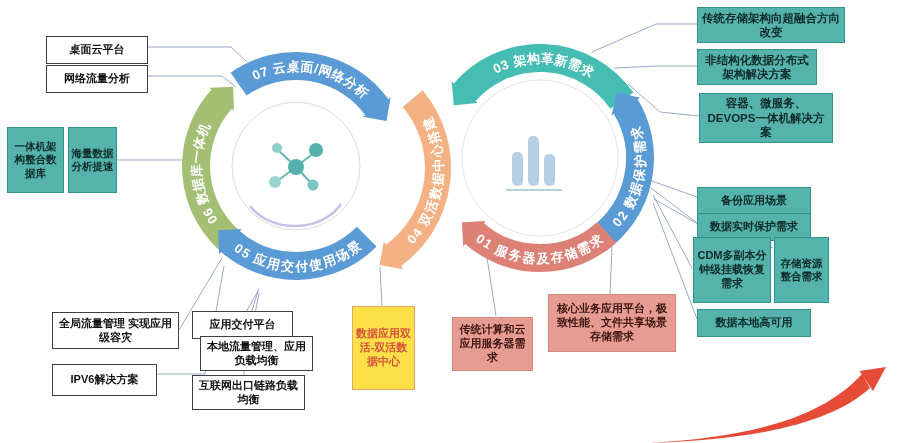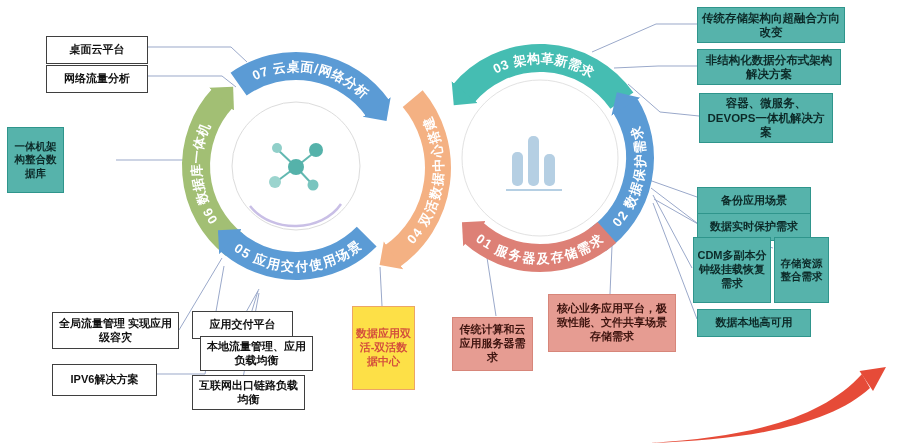--- a/index.html
+++ b/index.html
@@ -111,34 +111,35 @@
 
     <g fill="#e64b38">
       <path d="M 650 443 C 756 437 824 416 862 374 L 870 388 C 834 421 762 440 648 443 Z"></path>
       <path d="M 886 367 L 873 391 L 859.5 371 Z"></path>
     </g>
   </svg>
 
   <div class="box white" style="left:46px;top:36px;width:102px;height:17px">桌面云平台</div>
   <div class="box white" style="left:46px;top:65px;width:102px;height:21px">网络流量分析</div>
   <div class="box teal teal-sm" style="left:7px;top:127px;width:57px;height:66px">一体机架构整合数据库</div>
+  <div class="box teal teal-sm" style="left:68px;top:127px;width:49px;height:66px">海量数据分析提速</div>
   <div class="box white" style="left:52px;top:312px;width:127px;height:37px">全局流量管理 实现应用级容灾</div>
   <div class="box white" style="left:52px;top:364px;width:105px;height:32px">IPV6解决方案</div>
 
   <div class="box white" style="left:192px;top:311px;width:101px;height:20px">应用交付平台</div>
   <div class="box white" style="left:200px;top:336px;width:113px;height:35px">本地流量管理、应用负载均衡</div>
   <div class="box white" style="left:192px;top:375px;width:113px;height:35px">互联网出口链路负载均衡</div>
 
   <div class="box orange" style="left:352px;top:306px;width:63px;height:84px">数据应用双活-双活数据中心</div>
 
   <div class="box pink" style="left:452px;top:317px;width:81px;height:54px">传统计算和云应用服务器需求</div>
   <div class="box pink" style="left:548px;top:294px;width:128px;height:58px">核心业务应用平台，极致性能、文件共享场景存储需求</div>
 
   <div class="box teal teal-lg" style="left:697px;top:7px;width:148px;height:36px">传统存储架构向超融合方向改变</div>
-  <div class="box teal teal-lg" style="left:697px;top:49px;width:144px;height:36px">非结构化数据分布式架构解决方案</div>
+  <div class="box teal teal-lg" style="left:697px;top:49px;width:120px;height:36px">非结构化数据分布式架构解决方案</div>
   <div class="box teal teal-lg" style="left:699px;top:93px;width:134px;height:50px">容器、微服务、DEVOPS一体机解决方案</div>
   <div class="box teal" style="left:697px;top:187px;width:114px;height:21px">备份应用场景</div>
   <div class="box teal" style="left:697px;top:213px;width:114px;height:21px">数据实时保护需求</div>
   <div class="box teal" style="left:693px;top:237px;width:78px;height:66px">CDM多副本分钟级挂载恢复需求</div>
   <div class="box teal teal-sm" style="left:774px;top:237px;width:55px;height:66px">存储资源整合需求</div>
   <div class="box teal" style="left:697px;top:309px;width:114px;height:21px">数据本地高可用</div>
 
 </div>
 
 </body></html>

